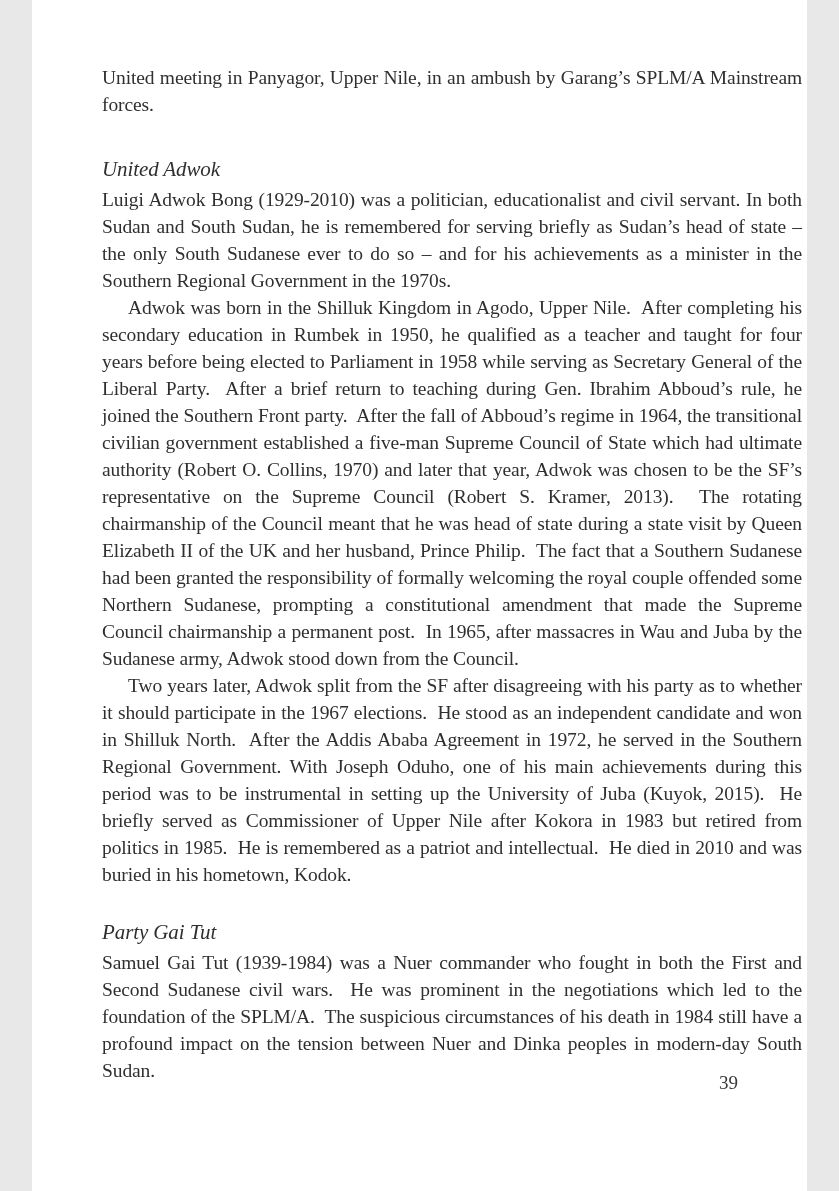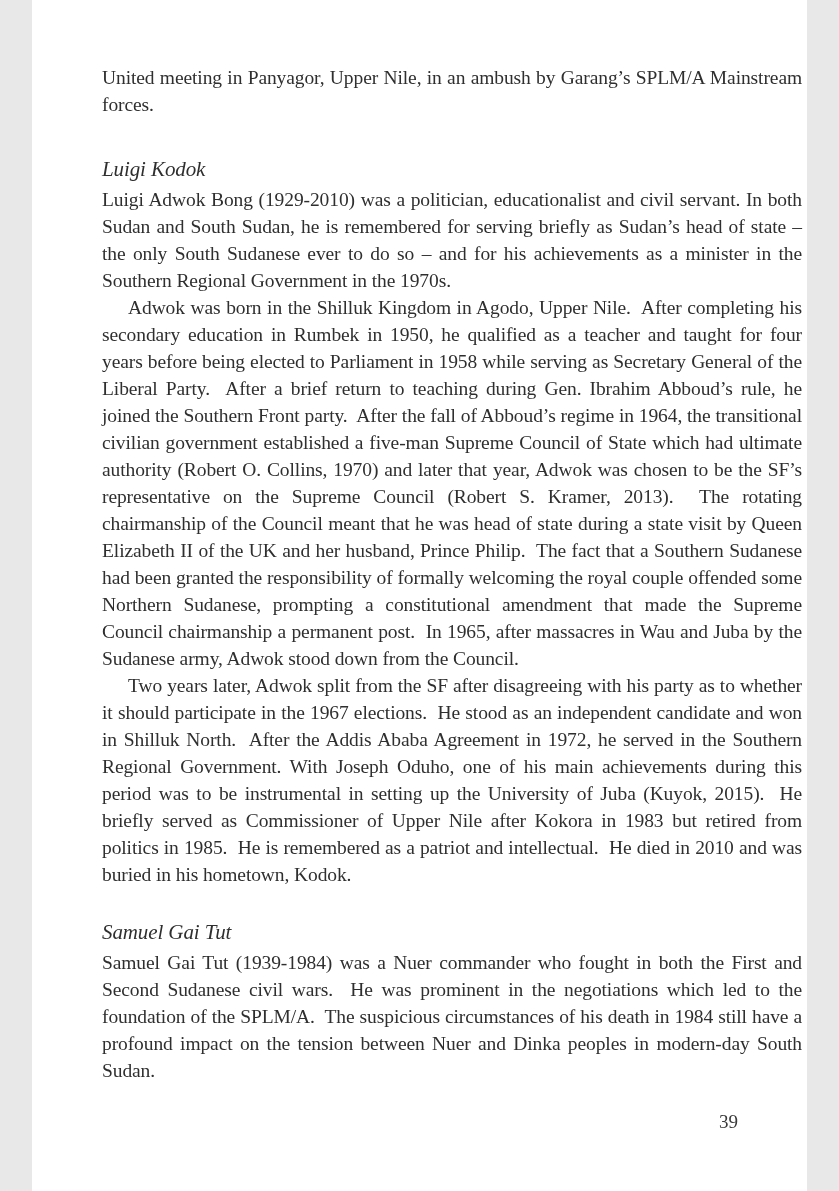--- a/index.html
+++ b/index.html
@@ -42,36 +42,36 @@
     line-height: 27px;
     margin: 31px 0 3px 0;
     padding: 0;
     text-align: left;
   }
   .heading.first {
     margin-top: 38px;
   }
   .page-footer {
     position: absolute;
-    top: 1110px;
+    top: 1071px;
     right: 69px;
     font-size: 19px;
     line-height: 24px;
     color: #3a3a3a;
   }
 </style>
 </head>
 <body>
 
 <div class="page">
   <main class="content">
     <p class="para">United meeting in Panyagor, Upper Nile, in an ambush by Garang’s SPLM/A Mainstream forces.</p>
-    <h2 class="heading first">Luigi Kodok</h2>
+    <h2 class="heading first">United Adwok</h2>
     <p class="para">Luigi Adwok Bong (1929-2010) was a politician, educationalist and civil servant. In both Sudan and South Sudan, he is remembered for serving briefly as Sudan’s head of state – the only South Sudanese ever to do so – and for his achievements as a minister in the Southern Regional Government in the 1970s.</p>
     <p class="para indent">Adwok was born in the Shilluk Kingdom in Agodo, Upper Nile.&nbsp; After completing his secondary education in Rumbek in 1950, he qualified as a teacher and taught for four years before being elected to Parliament in 1958 while serving as Secretary General of the Liberal Party.&nbsp; After a brief return to teaching during Gen. Ibrahim Abboud’s rule, he joined the Southern Front party.&nbsp; After the fall of Abboud’s regime in 1964, the transitional civilian government established a five-man Supreme Council of State which had ultimate authority (Robert O. Collins, 1970) and later that year, Adwok was chosen to be the SF’s representative on the Supreme Council (Robert S. Kramer, 2013).&nbsp; The rotating chairmanship of the Council meant that he was head of state during a state visit by Queen Elizabeth II of the UK and her husband, Prince Philip.&nbsp; The fact that a Southern Sudanese had been granted the responsibility of formally welcoming the royal couple offended some Northern Sudanese, prompting a constitutional amendment that made the Supreme Council chairmanship a permanent post.&nbsp; In 1965, after massacres in Wau and Juba by the Sudanese army, Adwok stood down from the Council.</p>
     <p class="para indent">Two years later, Adwok split from the SF after disagreeing with his party as to whether it should participate in the 1967 elections.&nbsp; He stood as an independent candidate and won in Shilluk North.&nbsp; After the Addis Ababa Agreement in 1972, he served in the Southern Regional Government. With Joseph Oduho, one of his main achievements during this period was to be instrumental in setting up the University of Juba (Kuyok, 2015).&nbsp; He briefly served as Commissioner of Upper Nile after Kokora in 1983 but retired from politics in 1985.&nbsp; He is remembered as a patriot and intellectual.&nbsp; He died in 2010 and was buried in his hometown, Kodok.</p>
-    <h2 class="heading">Samuel Gai Tut</h2>
+    <h2 class="heading">Party Gai Tut</h2>
     <p class="para">Samuel Gai Tut (1939-1984) was a Nuer commander who fought in both the First and Second Sudanese civil wars.&nbsp; He was prominent in the negotiations which led to the foundation of the SPLM/A.&nbsp; The suspicious circumstances of his death in 1984 still have a profound impact on the tension between Nuer and Dinka peoples in modern-day South Sudan.</p>
   </main>
   <footer class="page-footer">
     <span>39</span>
   </footer>
 </div>
 
 </body></html>

